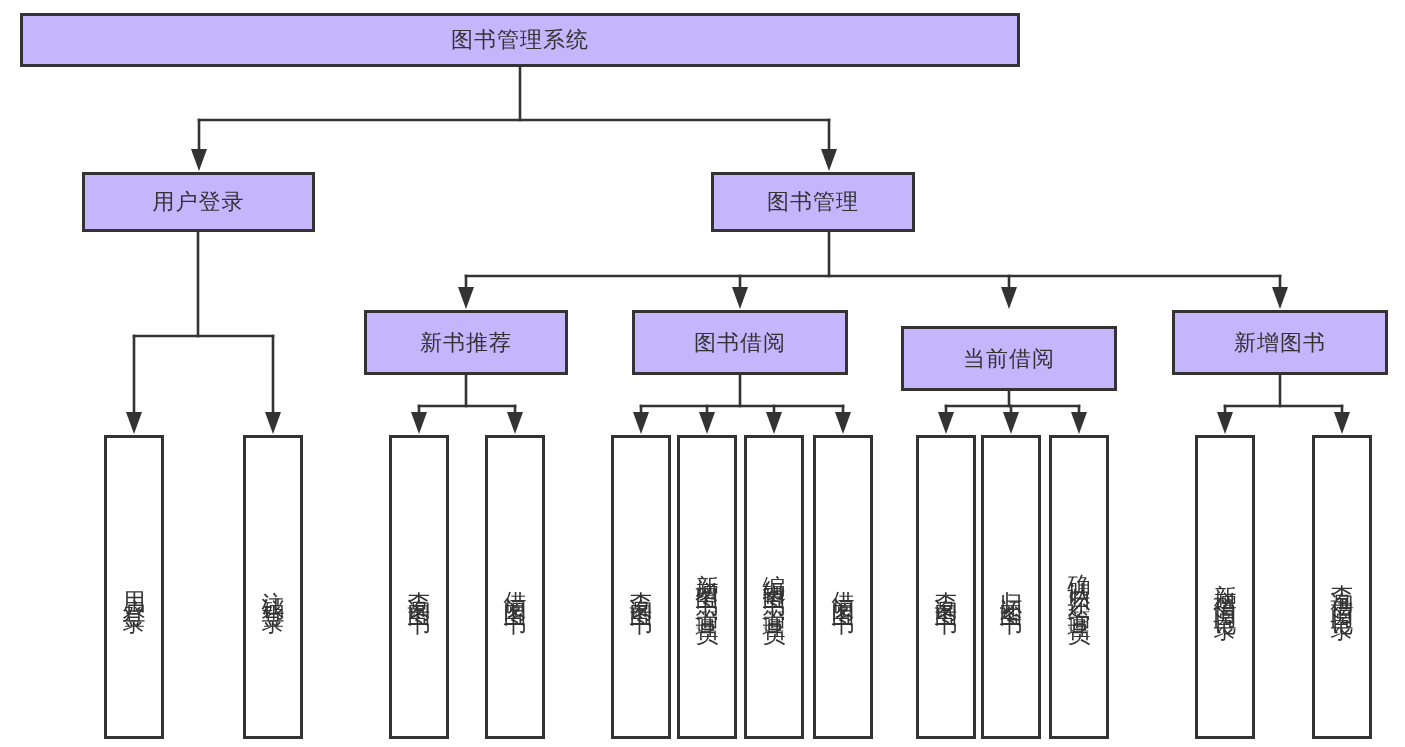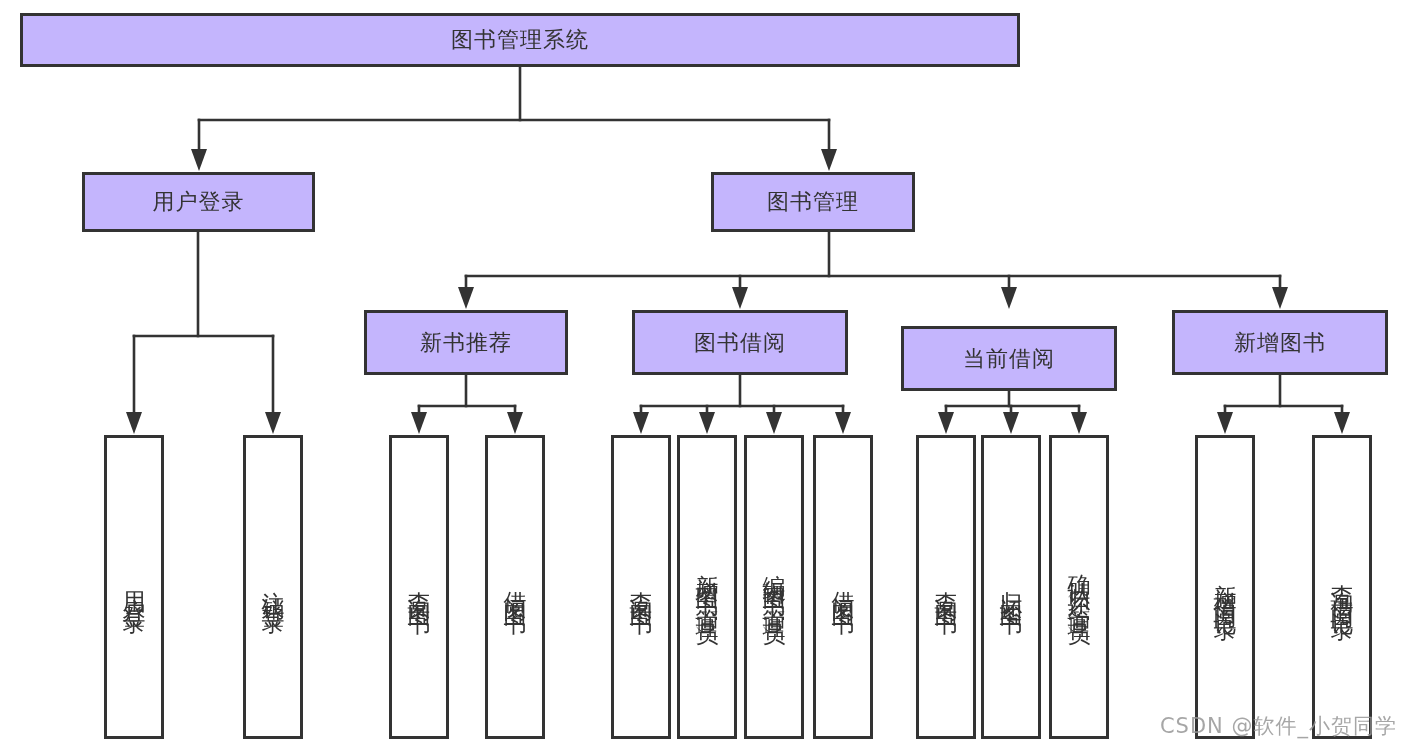--- a/index.html
+++ b/index.html
@@ -164,15 +164,14 @@
     <span>确认归还（管理员）</span>
   </div>
 
   <div class="vnode" style="left:1195px;">
     <span>新增借阅记录</span>
   </div>
   <div class="vnode" style="left:1312px;">
     <span>查询借阅记录</span>
   </div>
 
-  <div class="watermark">CSDN @软件_小贺同学</div>
 
 </div>
 
 </body></html>

